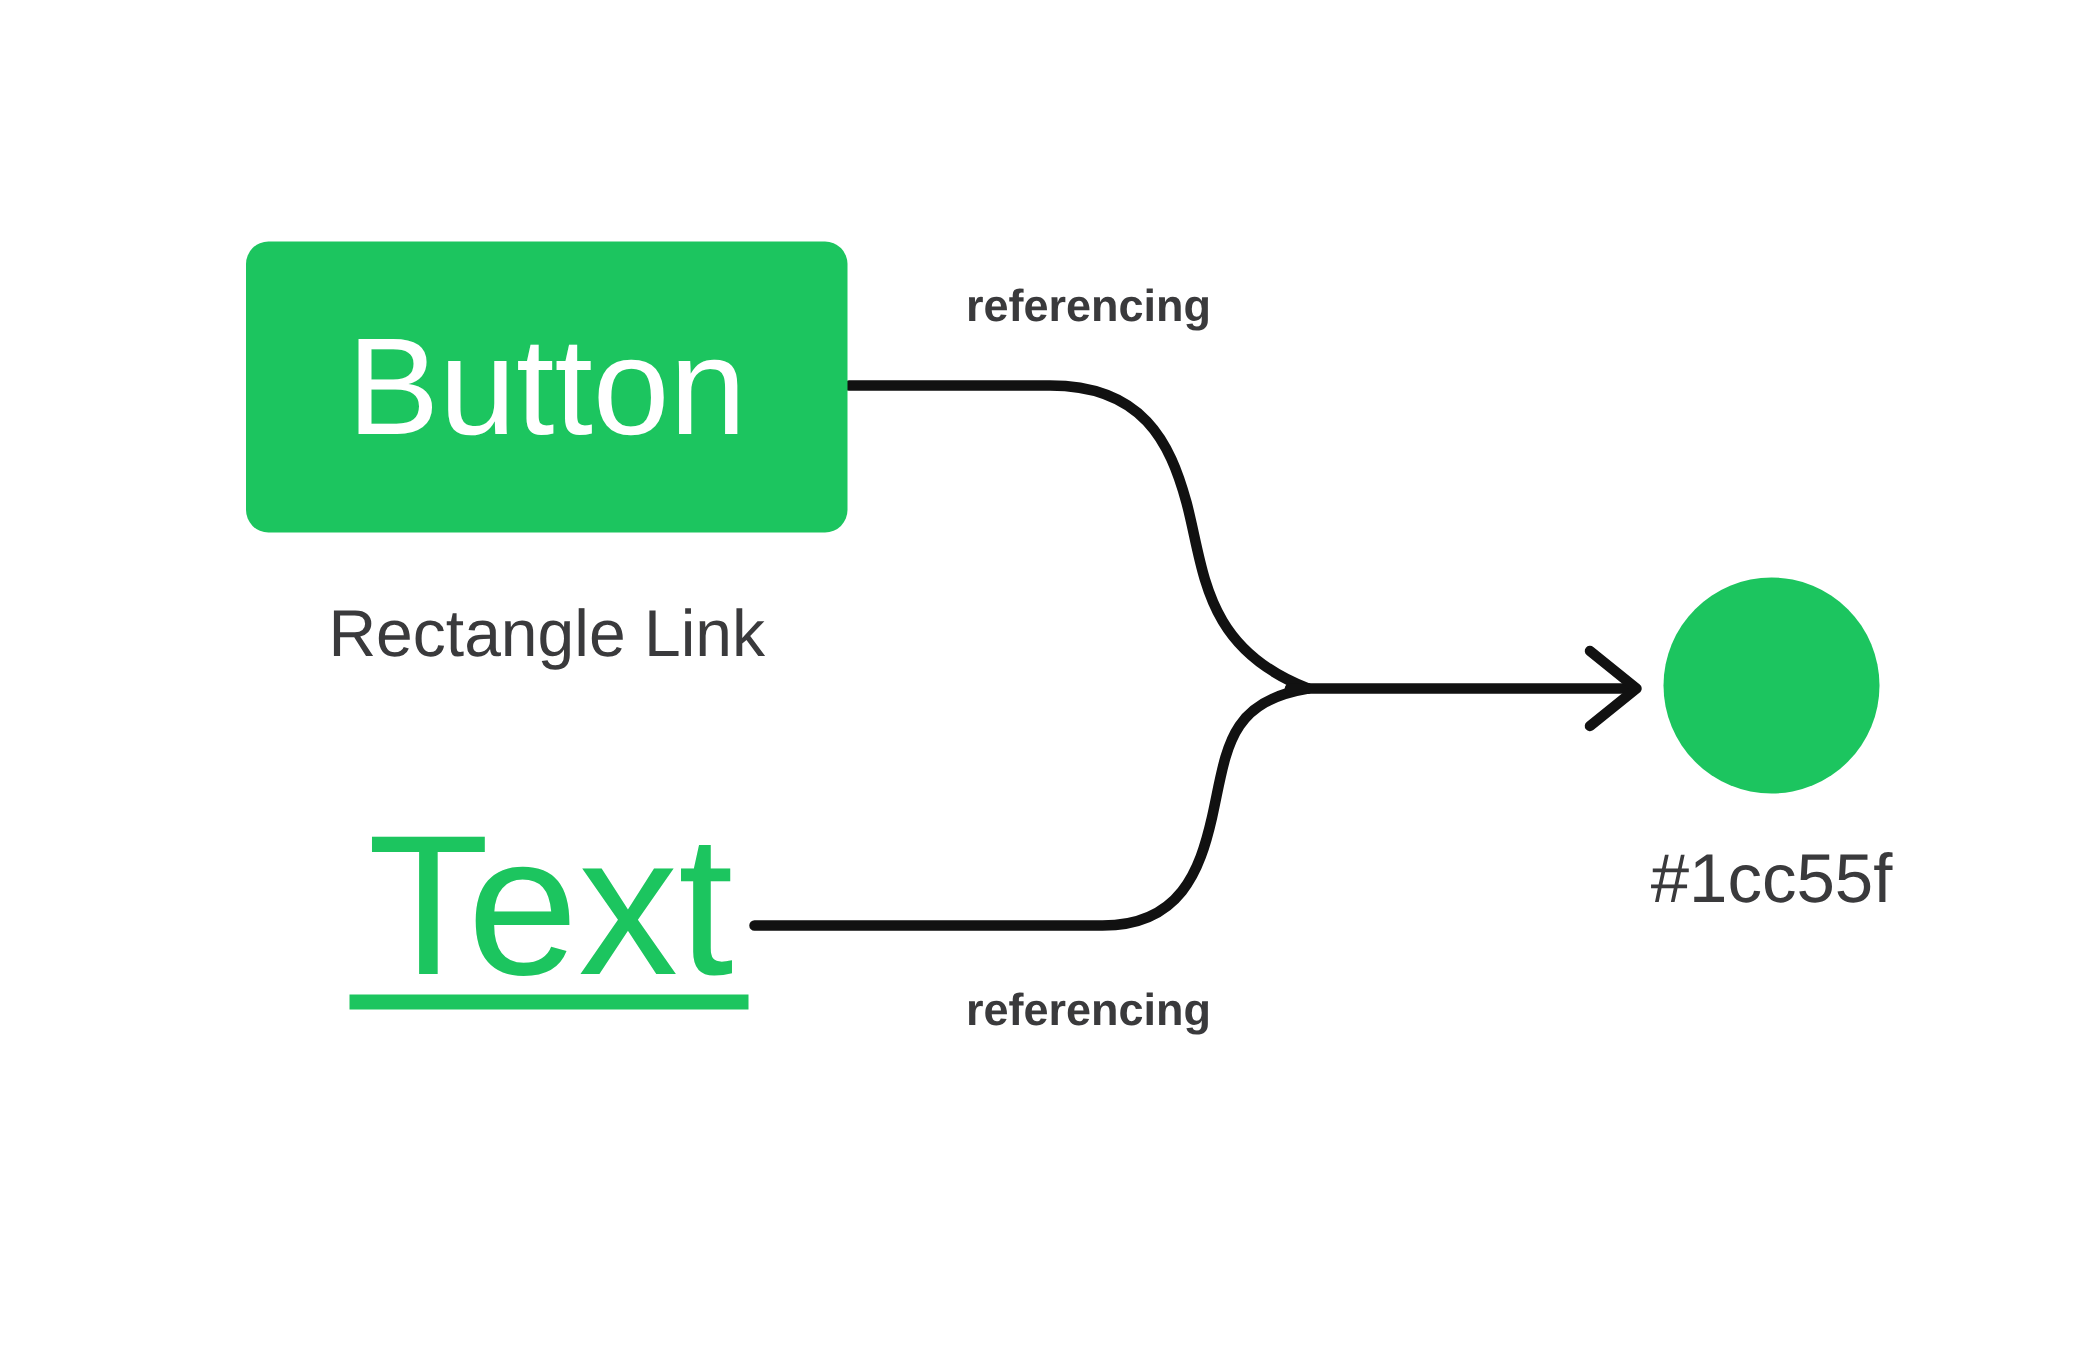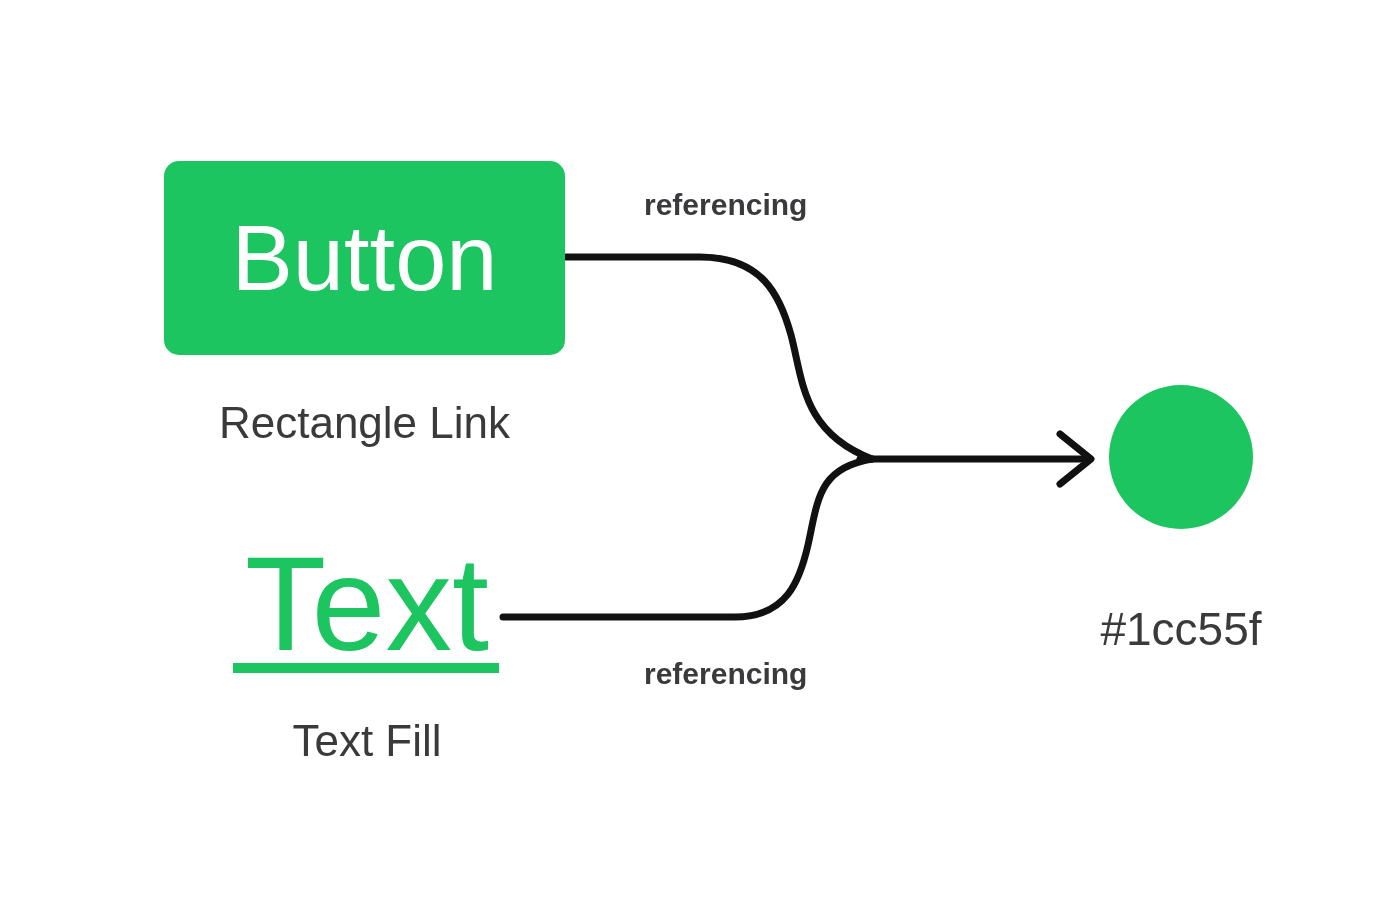--- a/index.html
+++ b/index.html
@@ -96,21 +96,20 @@
     border-radius:50%;
     background:var(--accent);
   }
   .swatch-label{
     position:absolute;
     left:1031px;top:558px;
     width:300px;
     text-align:center;
     color:var(--text);
     font-size:46px;
-    margin-top:44px;
   }
 </style>
 </head>
 <body>
 
 <div class="canvas">
 
   <svg class="edges-svg" viewBox="0 0 1400 900" xmlns="http://www.w3.org/2000/svg">
     <path d="M 566 257 L 700 257 C 762 257 780 295 791 335 C 803 380 802 432 872 459"></path>
     <path d="M 503 617 L 735 617 C 787 617 800 580 808 545 C 818 500 818 468 872 459"></path>
@@ -122,21 +121,20 @@
     <span>Button</span>
   </div>
 
   <div class="button-caption">Rectangle Link</div>
 
   <div class="link-node">
     <span>Text</span>
   </div>
   <div class="link-underline"></div>
 
-  <div class="link-caption">Text Fill</div>
 
   <div class="edge-label top">referencing</div>
 
   <div class="edge-label bottom">referencing</div>
 
   <div class="color-swatch"></div>
 
   <div class="swatch-label">#1cc55f</div>
 
 </div>

